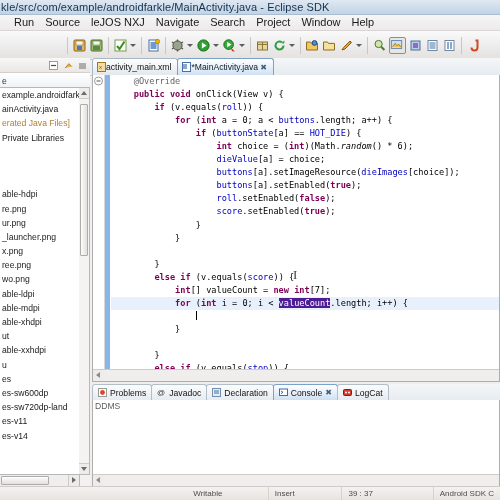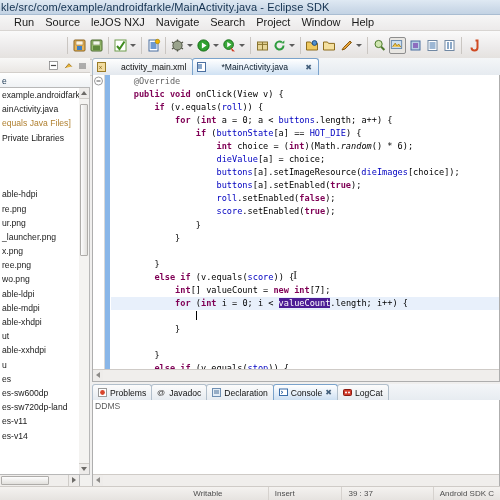--- a/index.html
+++ b/index.html
@@ -136,21 +136,21 @@
   
   .right{position:absolute;left:92px;top:0;right:0;bottom:0;}
 
   .tabstrip{
     height:17px;position:relative;
     background:linear-gradient(to bottom,#f4f6f8,#e6ebf0);
     border-bottom:1px solid #9fb4c7;
     display:flex;align-items:flex-end;overflow:hidden;
   }
   .etab{
-    height:16px;display:flex;align-items:center;gap:15px;
+    height:16px;display:flex;align-items:center;gap:0;
     padding:0 6px 0 4px;font-size:8.6px;color:#111;
     border:1px solid #a9b8c6;border-bottom:none;
     border-top-left-radius:3px;border-top-right-radius:3px;
     background:linear-gradient(to bottom,#fefefe,#e3e8ee);
     white-space:nowrap;margin-right:-1px;
   }
   .etab.active{
     background:linear-gradient(to bottom,#ffffff,#dce9f6 75%,#cfe1f3);
     border-color:#7aa3cc;color:#0b1c2c;
   }
@@ -445,21 +445,21 @@
           <svg width="9" height="11" viewBox="0 0 9 11">
               <path d="M1 4 L8 4 M1 6 L8 6 M1 8 L8 8" stroke="#6a6a6a"></path>
             </svg>
         </div>
       </div>
       <div class="left-tab">e</div>
 
       <div class="tree">
         <div class="tnode">example.androidfarkle</div>
         <div class="tnode">ainActivity.java</div>
-        <div class="tnode dim">equals Java Files]</div>
+        <div class="tnode dim">erated Java Files]</div>
         <div class="tnode">Private Libraries</div>
         <div class="tnode"></div>
         <div class="tnode"></div>
         <div class="tnode"></div>
         <div class="tnode">able-hdpi</div>
         <div class="tnode">re.png</div>
         <div class="tnode">ur.png</div>
         <div class="tnode">_launcher.png</div>
         <div class="tnode">x.png</div>
         <div class="tnode">ree.png</div>

